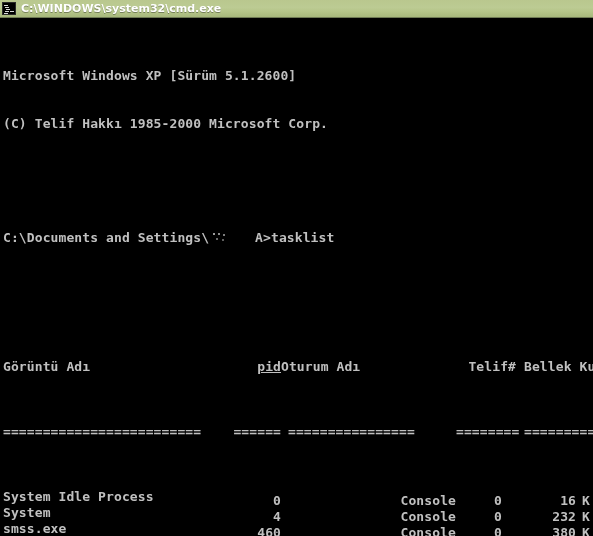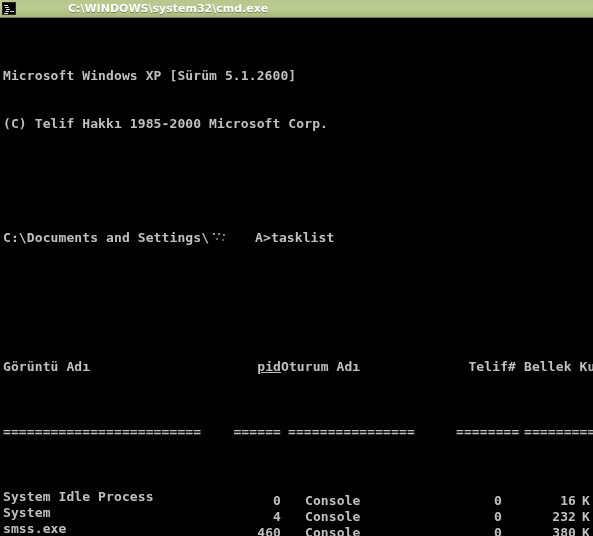--- a/index.html
+++ b/index.html
@@ -69,21 +69,20 @@
   }
   #titlebar-text {
     font-family: "DejaVu Sans", "Liberation Sans", sans-serif;
     font-size: 11px;
     font-weight: bold;
     color: #ffffff;
     letter-spacing: 0px;
     text-shadow: 0 1px 0 rgba(0,0,0,0.35);
     white-space: nowrap;
     line-height: 18px;
-    margin-left: 47px;
   }
 
   
   #console {
     position: relative;
     width: 100%;
     height: 518px;
     background: #000000;
     color: #c0c0c0;
     font-family: "DejaVu Sans Mono", "Liberation Mono", monospace;
@@ -102,21 +101,21 @@
     line-height: 16.2px;
     font-variant-ligatures: none;
   }
   .blank { height: 16.2px; }
 
   
   .row { display: block; white-space: pre; }
 
   .col-name   { display: inline-block; width: 228px; overflow: hidden; }
   .col-pid    { display: inline-block; width: 50px;  text-align: right; }
-  .col-sess   { display: inline-block; width: 175px; padding-left: 24px; box-sizing: border-box; }
+  .col-sess   { display: inline-block; width: 175px; padding-left: 24px; box-sizing: border-box; text-align: right; }
   .col-snum   { display: inline-block; width: 46px;  text-align: right; }
   .col-mem    { display: inline-block; width: 74px;  text-align: right; }
   .col-unit   { display: inline-block; width: 14px;  text-align: right; }
 
   .hdr-name   { display: inline-block; width: 228px; }
   .hdr-pid    { display: inline-block; width: 50px;  text-align: right; text-decoration: underline; }
   .hdr-sess   { display: inline-block; width: 175px; box-sizing: border-box; }
   .hdr-snum   { display: inline-block; width: 60px;  text-align: right; }
   .hdr-mem    { display: inline-block; width: 80px;  text-align: left; padding-left: 8px; box-sizing: border-box; }
 

